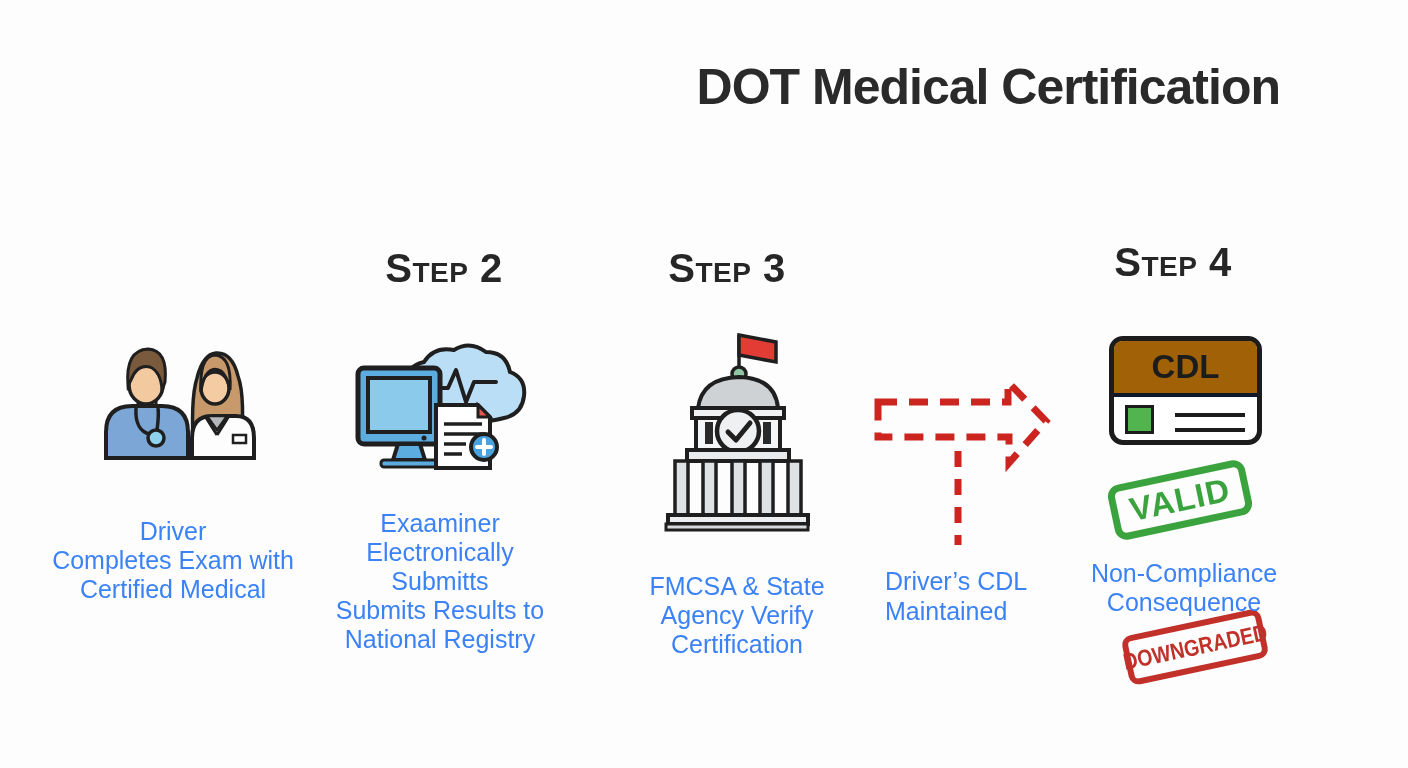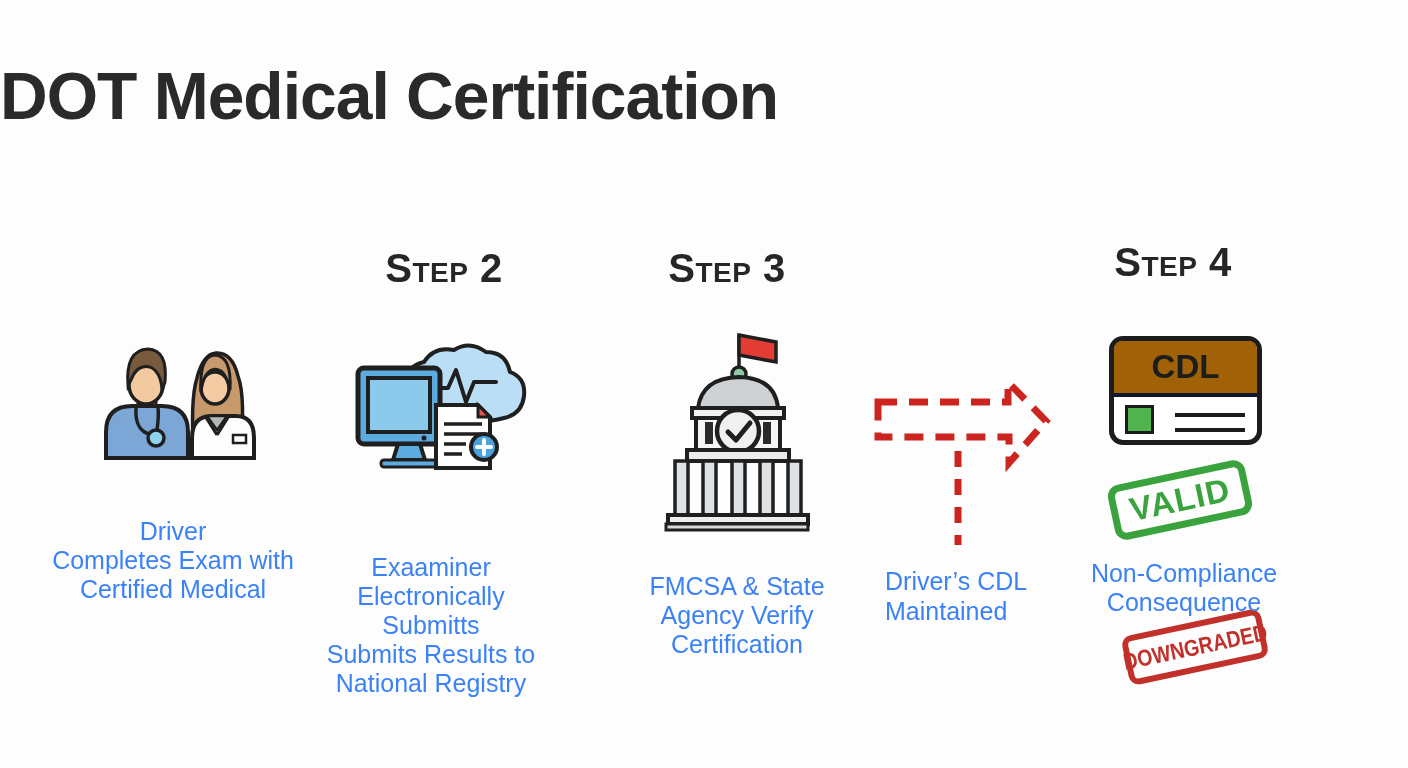--- a/index.html
+++ b/index.html
@@ -1,20 +1,20 @@
 <!DOCTYPE html>
 <html><head>
 <meta charset="utf-8">
 <style>
   html,body{margin:0;padding:0;background:#fdfdfd;}
   .canvas{position:relative;width:1408px;height:768px;background:#fdfdfd;overflow:hidden;
           font-family:"Liberation Sans","DejaVu Sans",sans-serif;color:#1c1c1c;}
   .abs{position:absolute;}
-  .title{margin:0;position:absolute;left:0;top:58px;width:1280px;text-align:left;
-         font-size:66px;font-weight:700;letter-spacing:-1px;color:#2a2a2a;}
+  .title{margin:0;position:absolute;left:0;top:58px;width:1280px;text-align:right;
+         font-size:50px;font-weight:700;letter-spacing:-1px;color:#2a2a2a;}
   .step-label{position:absolute;width:220px;text-align:center;font-variant:small-caps;
               font-weight:700;font-size:40px;color:#262626;letter-spacing:0.5px;}
   .caption{position:absolute;font-size:25px;line-height:29px;text-align:center;color:#3b82f6;}
   .caption span{display:block;}
   .caption.left{text-align:left;}
   
   .cdl-card{position:absolute;left:1109px;top:336px;width:153px;height:109px;box-sizing:border-box;
             border:5px solid #1c1c1c;border-radius:14px;background:#fff;}
   .cdl-header{height:56px;box-sizing:border-box;border-bottom:4px solid #0f172a;background:#a16207;
               border-radius:8px 8px 0 0;display:flex;align-items:center;justify-content:center;
@@ -117,21 +117,21 @@
   <div class="stamp stamp-down">
     <span>DOWNGRADED</span>
   </div>
 
   <div class="caption" style="left:42px;top:517px;width:262px;">
     <span>Driver</span>
     <span>Completes Exam with</span>
     <span>Certified Medical</span>
   </div>
 
-  <div class="caption" style="left:306px;top:509px;width:250px;margin-top:44px;">
+  <div class="caption" style="left:315px;top:509px;width:250px;">
     <span>Exaaminer</span>
     <span>Electronically Submitts</span>
     <span>Submits Results to</span>
     <span>National Registry</span>
   </div>
 
   <div class="caption" style="left:627px;top:572px;width:220px;">
     <span>FMCSA &amp; State</span>
     <span>Agency Verify</span>
     <span>Certification</span>

